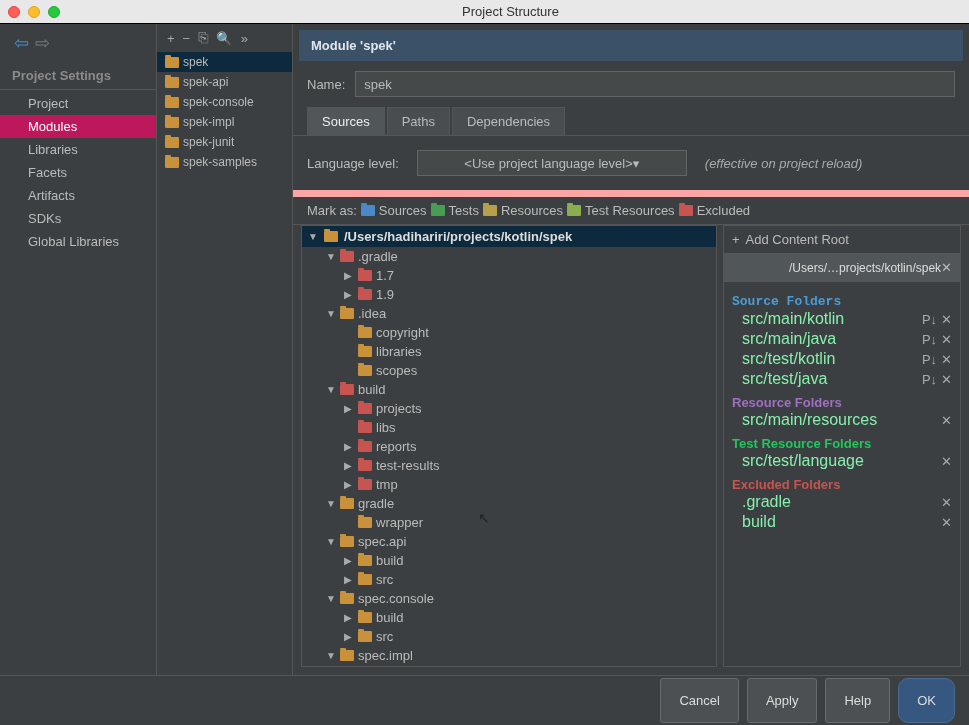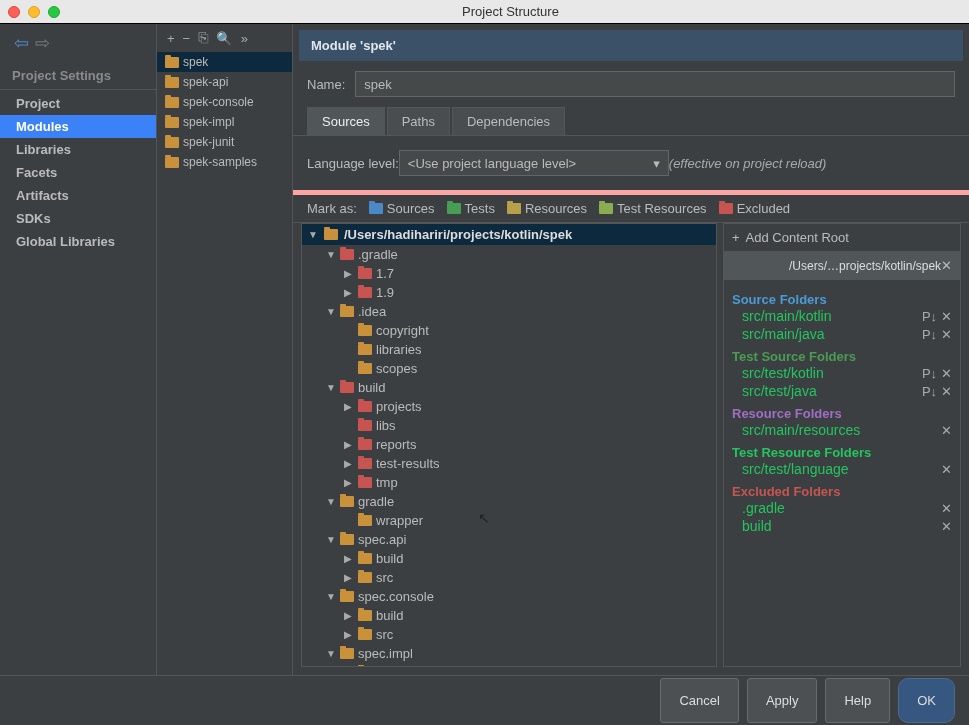--- a/index.html
+++ b/index.html
@@ -13,47 +13,47 @@
 .tl-max { background: #28c940; border: 1px solid #1aab29; }
 .title { flex: 1; text-align: center; color: #333; font-size: 13px; }
 
 .main { display: flex; height: calc(100% - 24px - 50px); }
 
 .left-panel { width: 157px; background: #3c3f41; border-right: 1px solid #555; padding-top: 8px; }
 .nav-arrows { display: flex; gap: 6px; padding: 0 0 8px 14px; }
 .arrow-back { color: #4a88c7; font-size: 18px; cursor: pointer; }
 .arrow-fwd { color: #777; font-size: 18px; cursor: pointer; }
 .section-header { color: #8a8a8a; font-weight: bold; padding: 6px 12px; border-bottom: 1px solid #555; margin-bottom: 2px; }
-.nav-item { padding: 4px 16px; cursor: pointer; color: #bbb; font-weight: bold; }
-.nav-item.selected { background: #3b82f6; color: #fff; }
+.nav-item { padding: 4px 28px; cursor: pointer; color: #bbb; }
+.nav-item.selected { background: #be185d; color: #fff; }
 
 .middle-panel { width: 136px; background: #3c3f41; border-right: 1px solid #555; }
 .toolbar { display: flex; align-items: center; gap: 8px; padding: 6px 10px; color: #aaa; }
 .tool-icon { cursor: pointer; color: #aaa; }
 .module-list { }
 .module-item { display: flex; align-items: center; gap: 4px; padding: 3px 8px; cursor: pointer; }
 .module-item.selected { background: #0d293e; }
 .folder-icon { width: 14px; height: 11px; background: #c9913a; border-radius: 1px; display:inline-block; position:relative; }
 .folder-icon::before { content:""; position:absolute; top:-2px; left:0; width:6px; height:2px; background:#c9913a; border-radius:1px 1px 0 0;}
 .mod-label { color: #bbb; font-size: 12px; }
 
 .right-panel { flex: 1; background: #3c3f41; display: flex; flex-direction: column; }
 .module-header { background: #3b5167; color: #e0e6ed; padding: 8px 12px; font-weight: bold; margin: 6px 6px 0 6px; }
 .form-row { display: flex; align-items: center; padding: 10px 14px; gap: 10px; }
 .form-label { color: #bbb; }
 .text-input { flex: 1; background: #45494a; border: 1px solid #646464; color: #bbb; padding: 4px 8px; height: 26px; }
 .tabs { display: flex; gap: 2px; padding: 0 14px; border-bottom: 1px solid #555; }
 .tab { padding: 6px 14px; background: #4a4d4f; color: #bbb; cursor: pointer; border: 1px solid #555; border-bottom: none; }
 .tab.active { background: #515658; color: #eee; }
 
-.lang-row { display: flex; align-items: center; padding: 14px; gap: 0; }
-.select-box { background: #45494a; border: 1px solid #646464; color: #bbb; padding: 4px 8px; height: 26px; width: 270px; display: flex; align-items: center; justify-content: space-between; }
+.lang-row { display: flex; align-items: center; padding: 14px; gap: 18px; }
+.select-box { background: #45494a; border: 1px solid #646464; color: #bbb; padding: 4px 8px; height: 26px; width: 270px; display: flex; align-items: center; justify-content: center; }
 .effective { color: #aaa; font-style: italic; }
 
-.mark-bar { display: flex; align-items: center; gap: 12px; padding: 6px 14px; background: #3c3f41; border-top: 5px solid #fca5a5; border-bottom: 1px solid #555; }
+.mark-bar { display: flex; align-items: center; gap: 4px; padding: 6px 14px; background: #3c3f41; border-top: 7px solid #fca5a5; border-bottom: 1px solid #555; }
 .mark-btn { display: flex; align-items: center; gap: 4px; cursor: pointer; }
 .fi { width: 14px; height: 11px; border-radius: 1px; display:inline-block; position:relative; }
 .fi::before { content:""; position:absolute; top:-2px; left:0; width:6px; height:2px; border-radius:1px 1px 0 0; }
 .fi-blue { background:#4a88c7; } .fi-blue::before{background:#4a88c7;}
 .fi-green { background:#499c54; } .fi-green::before{background:#499c54;}
 .fi-yellow { background:#b8a04a; } .fi-yellow::before{background:#b8a04a;}
 .fi-greeny { background:#8aad4f; } .fi-greeny::before{background:#8aad4f;}
 .fi-red { background:#c75450; } .fi-red::before{background:#c75450;}
 .fi-plain { background:#c9913a; } .fi-plain::before{background:#c9913a;}
 
@@ -66,27 +66,27 @@
 .tree-node .label { cursor: pointer; }
 .indent-1 { padding-left: 24px; }
 .indent-2 { padding-left: 42px; }
 
 .side-panel { width: 238px; margin-left: 6px; display:flex; flex-direction:column; }
 .add-root { background: #3c3f41; border: 1px solid #555; padding: 6px 8px; display:flex; align-items:center; gap:6px; cursor:pointer; }
 .path-row { background: #515658; padding: 6px 8px; display:flex; align-items:center; justify-content:flex-end; border:1px solid #555; border-top:none;}
 .path-row .p { color:#ddd; font-size:12px; }
 .folder-sections { border: 1px solid #555; border-top:none; flex:1; padding: 6px 8px; background:#3c3f41;}
 .fsec-title { font-weight: bold; margin-top: 6px; }
-.t-blue { color: #4a9cd6; }
+.t-blue { color: #4a9cd6; font-family: Liberation Mono, monospace; }
 .t-green { color: #499c54; }
 .t-purple { color: #a06ec4; }
 .t-yellow { color: #22c55e; }
 .t-red { color: #c75450; }
 .fitem { display:flex; align-items:center; justify-content:space-between; padding: 1px 0 1px 10px;}
-.fitem .name { color: #22c55e; font-size:14px;}
+.fitem .name { color: #86efac; font-size:16px;}
 .fitem .acts { color:#aaa; font-size:11px; display:flex; gap:4px;}
 .x-icon { cursor:pointer; }
 
 .footer { height: 50px; background: #3c3f41; border-top: 1px solid #555; display:flex; align-items:center; justify-content:flex-end; gap: 8px; padding: 0 14px;}
 .btn { background: #4c5052; border: 1px solid #6a6a6a; color: #ddd; padding: 14px 18px; cursor: pointer; border-radius: 3px; }
 .btn.primary { background: #365880; border-color: #4a6a8f; border-radius: 10px; }
 
 .cursor-arrow { position:absolute; left:478px; top:510px; font-size:14px; color:#222; pointer-events:none; }
 </style>
 </head>
@@ -342,21 +342,20 @@
                 <span class="x-icon">✕</span>
               </span>
             </div>
             <div class="fitem">
               <span class="name">src/main/java</span>
               <span class="acts">
                 <span>P↓</span>
                 <span class="x-icon">✕</span>
               </span>
             </div>
-            <div class="fsec-title t-green">Test Source Folders</div>
             <div class="fitem">
               <span class="name">src/test/kotlin</span>
               <span class="acts">
                 <span>P↓</span>
                 <span class="x-icon">✕</span>
               </span>
             </div>
             <div class="fitem">
               <span class="name">src/test/java</span>
               <span class="acts">

